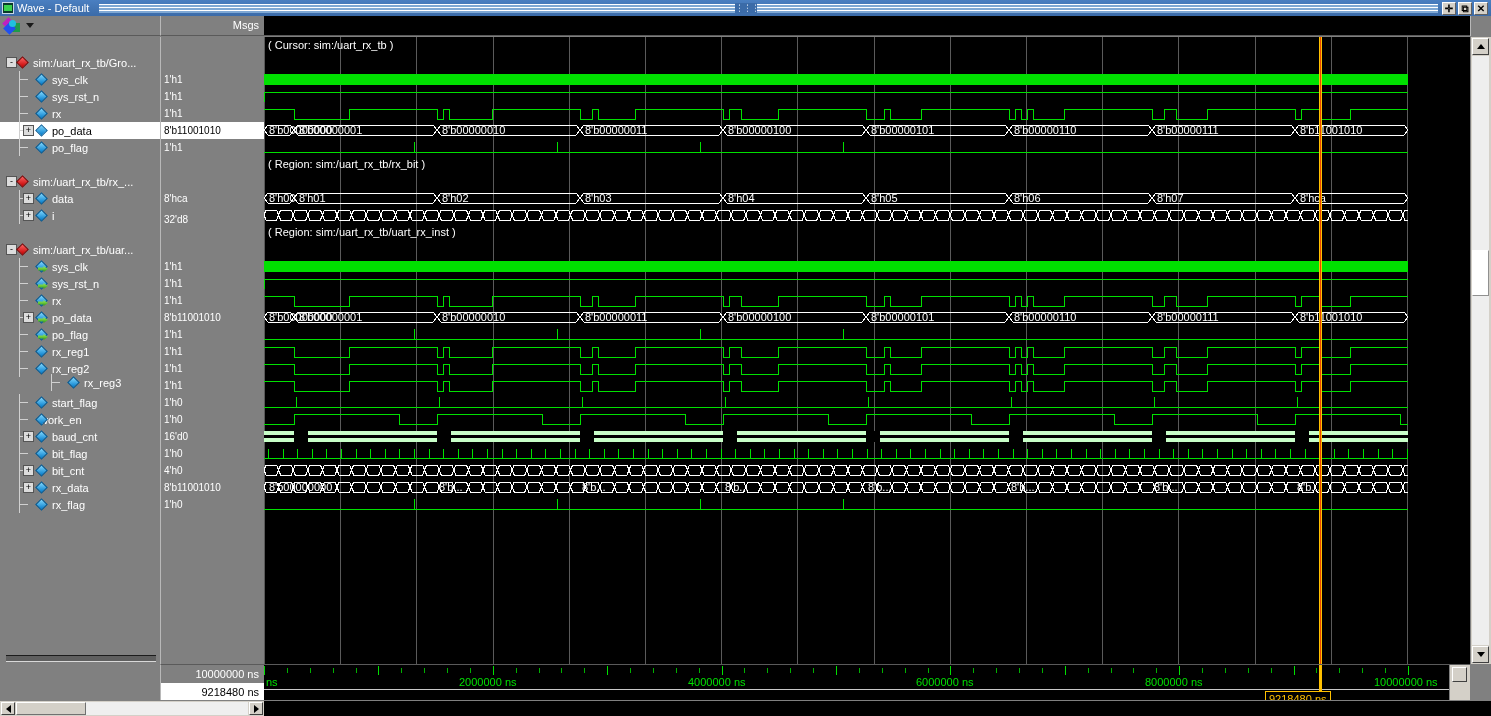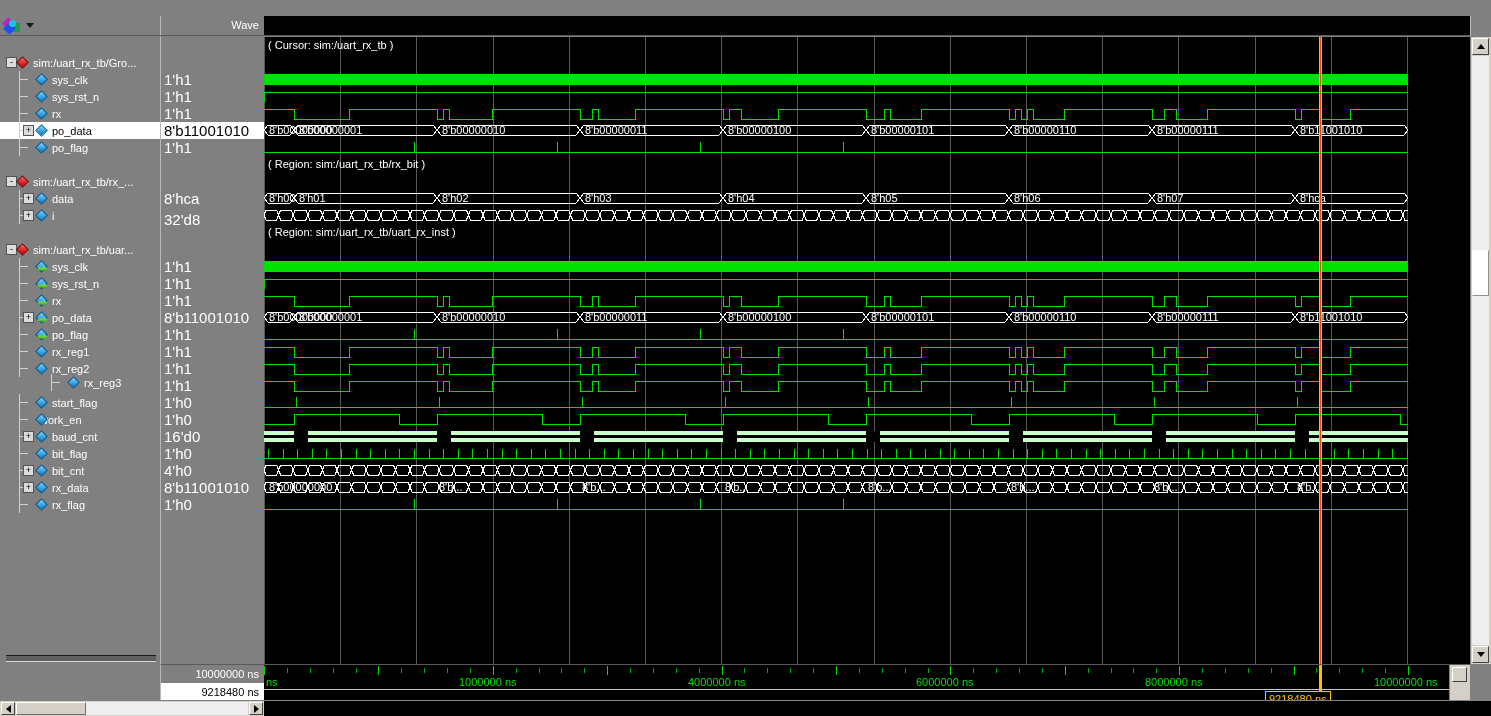--- a/index.html
+++ b/index.html
@@ -86,21 +86,21 @@
     background: #808080; overflow: hidden;
   }
   .vals-pane {
     position: absolute; left: 160px; top: 37px; width: 104px; height: 627px;
     background: #808080; border-left: 1px solid #b8b8b8; overflow: hidden;
   }
   .row { position: absolute; left: 0; width: 100%; height: 17px; display: flex; align-items: center; }
   .row.sel { background: #ffffff; }
   .row.sel .nm, .row.sel .vl { color: #000; }
   .nm { color: #ffffff; white-space: nowrap; font-size: 11px; }
-  .vl { color: #ffffff; white-space: nowrap; font-size: 15px; padding-left: 3px; }
+  .vl { color: #ffffff; white-space: nowrap; font-size: 10px; padding-left: 3px; }
 
   
   .tw { position: relative; width: 100%; height: 17px; display:flex; align-items:center; }
   .expander {
     position: absolute; width: 11px; height: 11px; background: #dcdcdc;
     border: 1px solid #555; color: #000; font-size: 9px; line-height: 9px;
     text-align: center; font-family: "Liberation Sans", sans-serif; cursor: pointer;
   }
   .diamond { position: absolute; width: 9px; height: 9px; transform: rotate(45deg); }
   .dia-red { background: linear-gradient(135deg,#ff6060,#c00000); border:1px solid #800000; }
@@ -224,31 +224,44 @@
     position:absolute; left:0; bottom:0; width:160px; height:10px; background:#808080;
   }
   .namepane-hsb .tr { position:absolute; left:6px; right:4px; top:1px; height:7px;
     border-top:1px solid #1c1c1c; border-bottom:1px solid #d8d8d8; background:#5f5f5f; }
 </style>
 </head>
 <body>
 
 <div id="app">
 
+  <div class="titlebar">
+    <div class="tb-icon">
+        <i></i>
+      </div>
+    <div class="tb-title">Wave - Default</div>
+    <div class="tb-grip"></div>
+    <div class="tb-grip-mid">⋮⋮⋮</div>
+    <div class="tb-btns">
+      <div class="tb-btn">✛</div>
+      <div class="tb-btn">⧉</div>
+      <div class="tb-btn">✕</div>
+    </div>
+  </div>
 
   <div class="toolstrip">
     <div class="wave-icon">
       <div class="d1"></div>
         <div class="sq"></div>
         <div class="d2"></div>
         <div class="cy"></div>
     </div>
     <div class="caret-dn"></div>
   </div>
-  <div class="msgs-hdr">Wave</div>
+  <div class="msgs-hdr">Msgs</div>
   <div class="hdr-black">
     <div class="pane-r"></div>
   </div>
 
   <div class="names-pane">
     <div id="names-host">
         <div class="row" style="top: 17px;">
           <div class="tw">
             <div class="expander" style="left: 6px; top: 3px;">-</div>
             <div class="diamond dia-red" style="left: 18px; top: 4px;"></div>
@@ -1149,21 +1162,21 @@
         <div class="tickmin" style="left: 961px;"></div>
         <div class="tickmin" style="left: 984px;"></div>
         <div class="tickmin" style="left: 1007px;"></div>
         <div class="tickmaj" style="left: 1030px;"></div>
         <div class="tickmin" style="left: 1052px;"></div>
         <div class="tickmin" style="left: 1075px;"></div>
         <div class="tickmin" style="left: 1098px;"></div>
         <div class="tickmin" style="left: 1121px;"></div>
         <div class="tickmaj" style="left: 1144px;"></div>
         <div class="tlabel" style="left: 2px;">ns</div>
-        <div class="tlabel" style="left: 195px;">1000000 ns</div>
+        <div class="tlabel" style="left: 195px;">2000000 ns</div>
         <div class="tlabel" style="left: 424px;">4000000 ns</div>
         <div class="tlabel" style="left: 652px;">6000000 ns</div>
         <div class="tlabel" style="left: 881px;">8000000 ns</div>
         <div class="tlabel" style="left: 1110px;">10000000 ns</div>
       </div>
     <div class="tbaseline"></div>
     <div class="cursor-tl" id="cursor-tl" style="left: 1055px;"></div>
     <div class="cursor-flag" id="cursor-flag" style="left: 1001px;">9218480 ns</div>
     <div class="tl-right">
         <div class="sq"></div>

